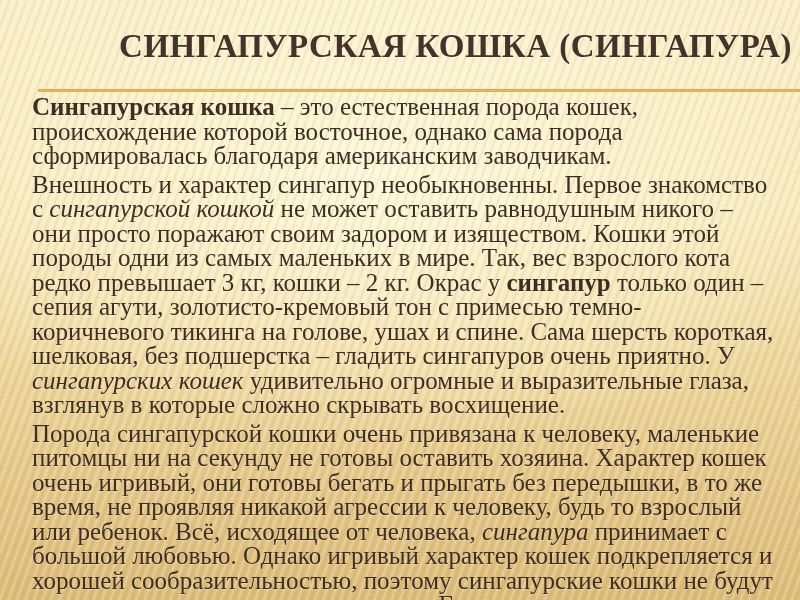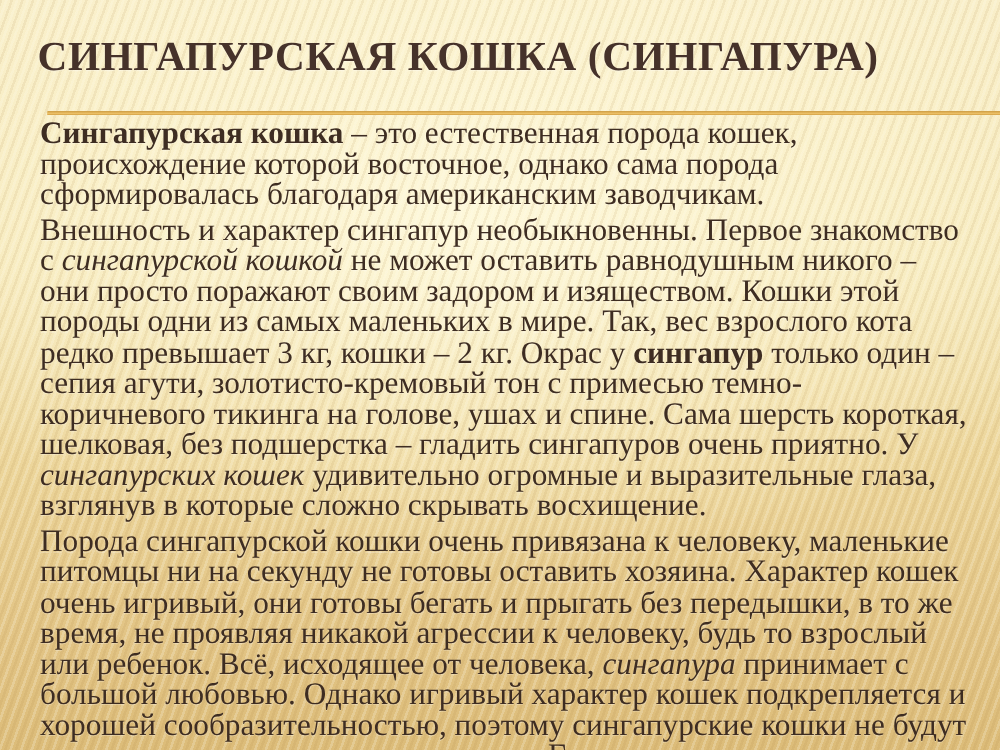--- a/index.html
+++ b/index.html
@@ -27,21 +27,21 @@
       linear-gradient(180deg,
         var(--bg-top) 0%, #f5e8ba 35%, #ecd59a 62%,
         #e2c485 85%, var(--bg-bottom) 100%);
   }
   .title {
     position: absolute;
     top: 24px;
     left: 30px;
     right: 8px;
     margin: 0;
-    text-align: left;
+    text-align: right;
     font-size: 33px;
     line-height: 1.35;
     font-weight: bold;
     letter-spacing: 0.5px;
     color: var(--title-color);
     text-shadow: 0 1px 1px rgba(255,255,255,0.35);
     white-space: nowrap;
   }
   .divider {
     position: absolute;

